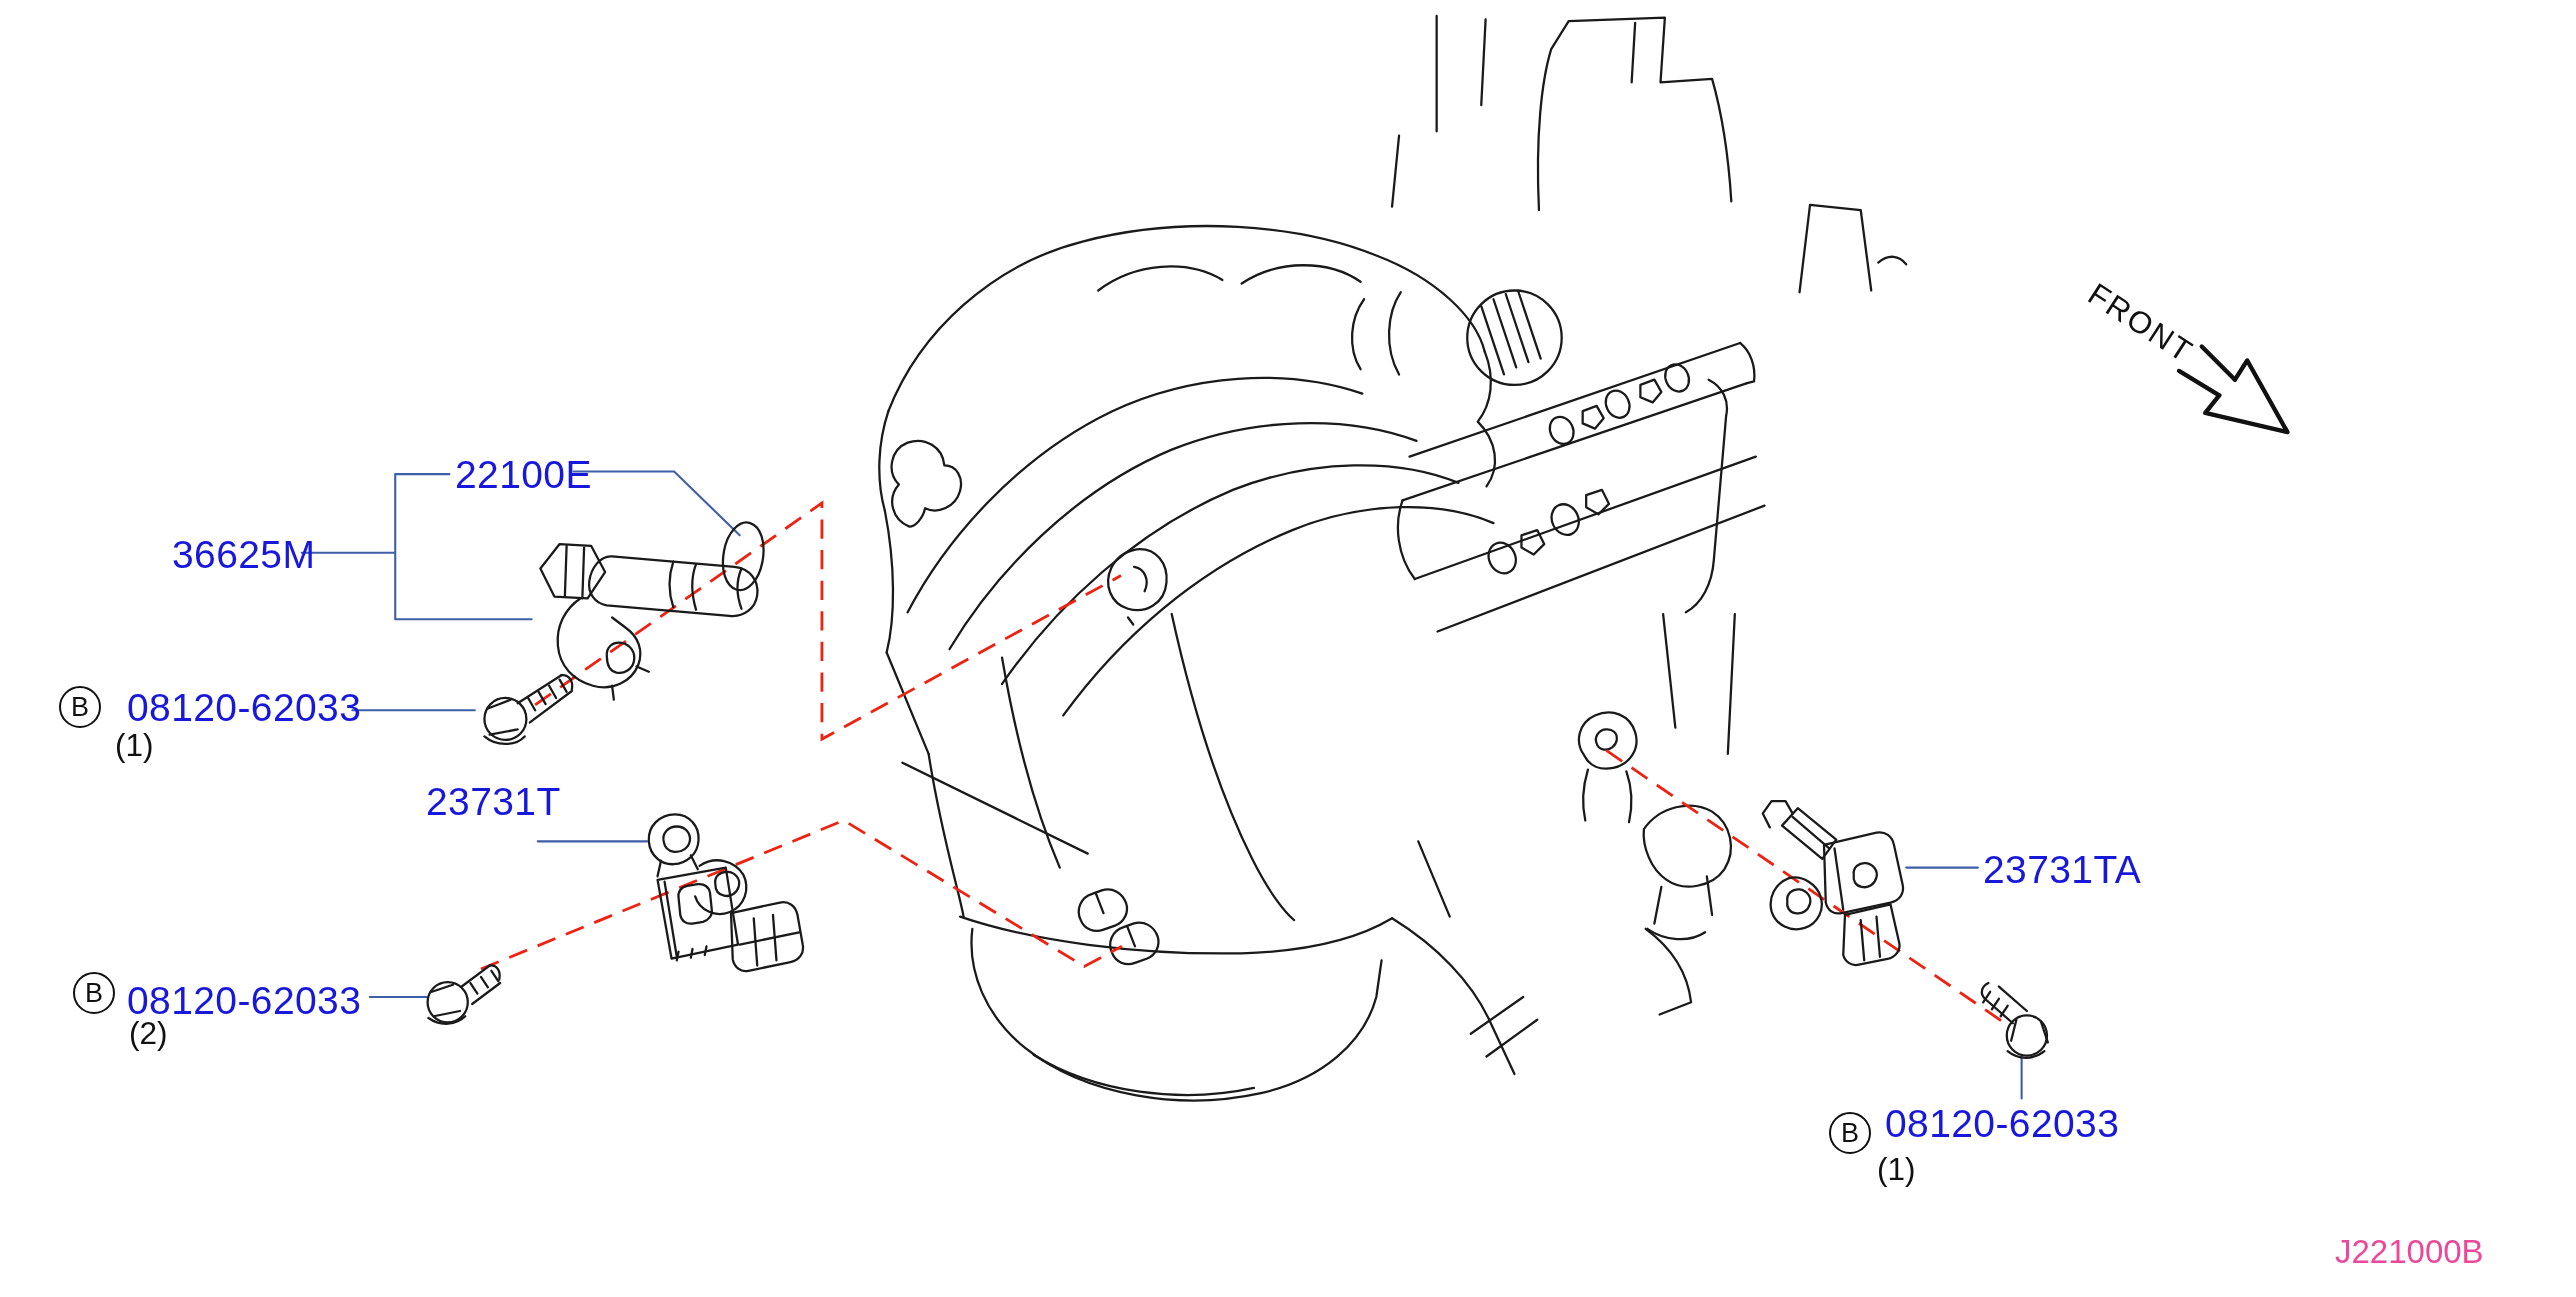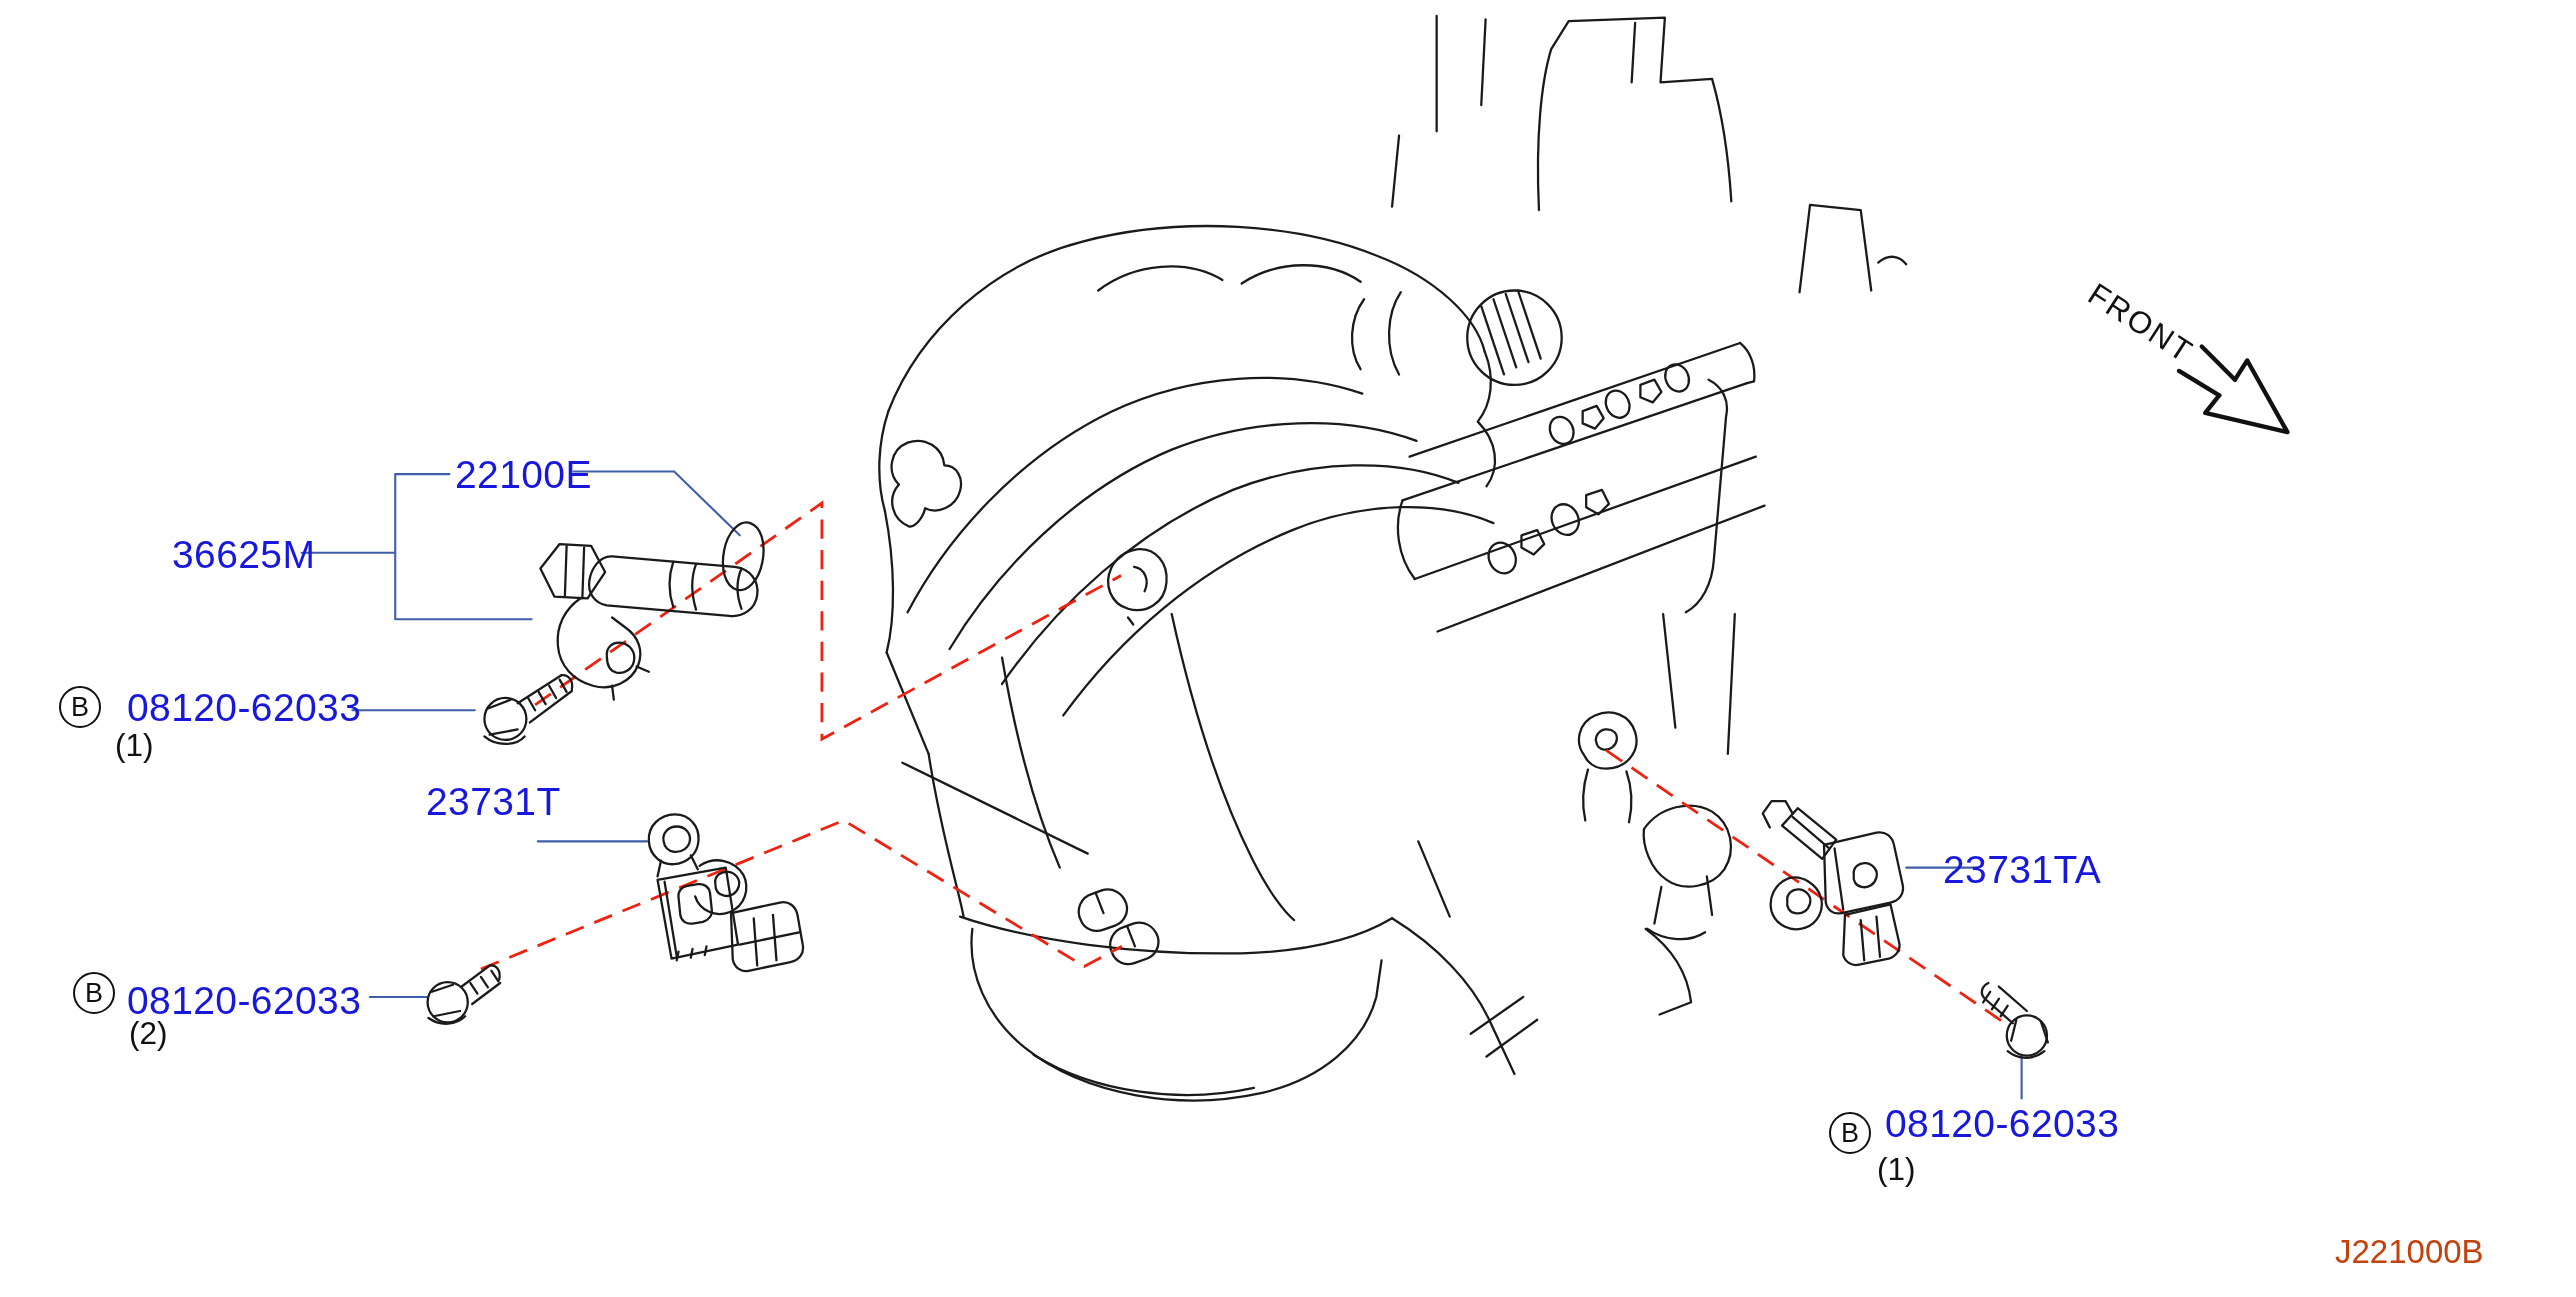--- a/index.html
+++ b/index.html
@@ -8,21 +8,21 @@
   svg.layer{position:absolute;left:0;top:0;}
   
   .ln{stroke:var(--art,#1a1a1a);fill:none;stroke-width:2.6;stroke-linecap:round;stroke-linejoin:round;}
   .ld{stroke:var(--leader,#3e5ea8);fill:none;stroke-width:2.4;stroke-linecap:round;}
   .rd{stroke:var(--axis-red,#ee2211);fill:none;stroke-width:3.2;stroke-dasharray:22 13;stroke-linecap:butt;}
   .ar{stroke:#111;fill:none;stroke-width:5;stroke-linecap:round;stroke-linejoin:round;}
   
   .pn{position:absolute;font-size:39px;line-height:1;color:var(--part-label,#1818dd);
       letter-spacing:0.4px;white-space:nowrap;}
   .qty{position:absolute;font-size:31.5px;line-height:1;color:#111;white-space:nowrap;}
-  .code{position:absolute;font-size:33px;line-height:1;color:#c2410c;white-space:nowrap;}
+  .code{position:absolute;font-size:33px;line-height:1;color:#ec4899;white-space:nowrap;}
   .badge{position:absolute;width:42px;height:42px;border:2.6px solid #111;border-radius:50%;
          display:flex;align-items:center;justify-content:center;font-size:27px;color:#111;
          box-sizing:border-box;background:#fff;}
   .front{position:absolute;left:2100px;top:278px;font-size:31px;letter-spacing:2.2px;color:#111;
          transform:rotate(33deg);transform-origin:left top;line-height:1;}
 </style>
 </head>
 <body>
 
 <div class="stage">
@@ -217,21 +217,21 @@
   <div class="qty" style="left:115px;top:730px;">(1)</div>
 
   <div class="pn" style="left:426px;top:782px;">23731T</div>
 
   <div class="badge" style="left:73px;top:972px;">
     <span>B</span>
   </div>
   <div class="pn" style="left:127px;top:981px;">08120-62033</div>
   <div class="qty" style="left:129px;top:1018px;">(2)</div>
 
-  <div class="pn" style="left:1943px;top:850px;">23731TA</div>
+  <div class="pn" style="left:1983px;top:850px;">23731TA</div>
 
   <div class="badge" style="left:1829px;top:1112px;">
     <span>B</span>
   </div>
   <div class="pn" style="left:1885px;top:1104px;">08120-62033</div>
   <div class="qty" style="left:1877px;top:1154px;">(1)</div>
 
   <div class="front">FRONT</div>
 
   <div class="code" style="left:2335px;top:1235px;">J221000B</div>

